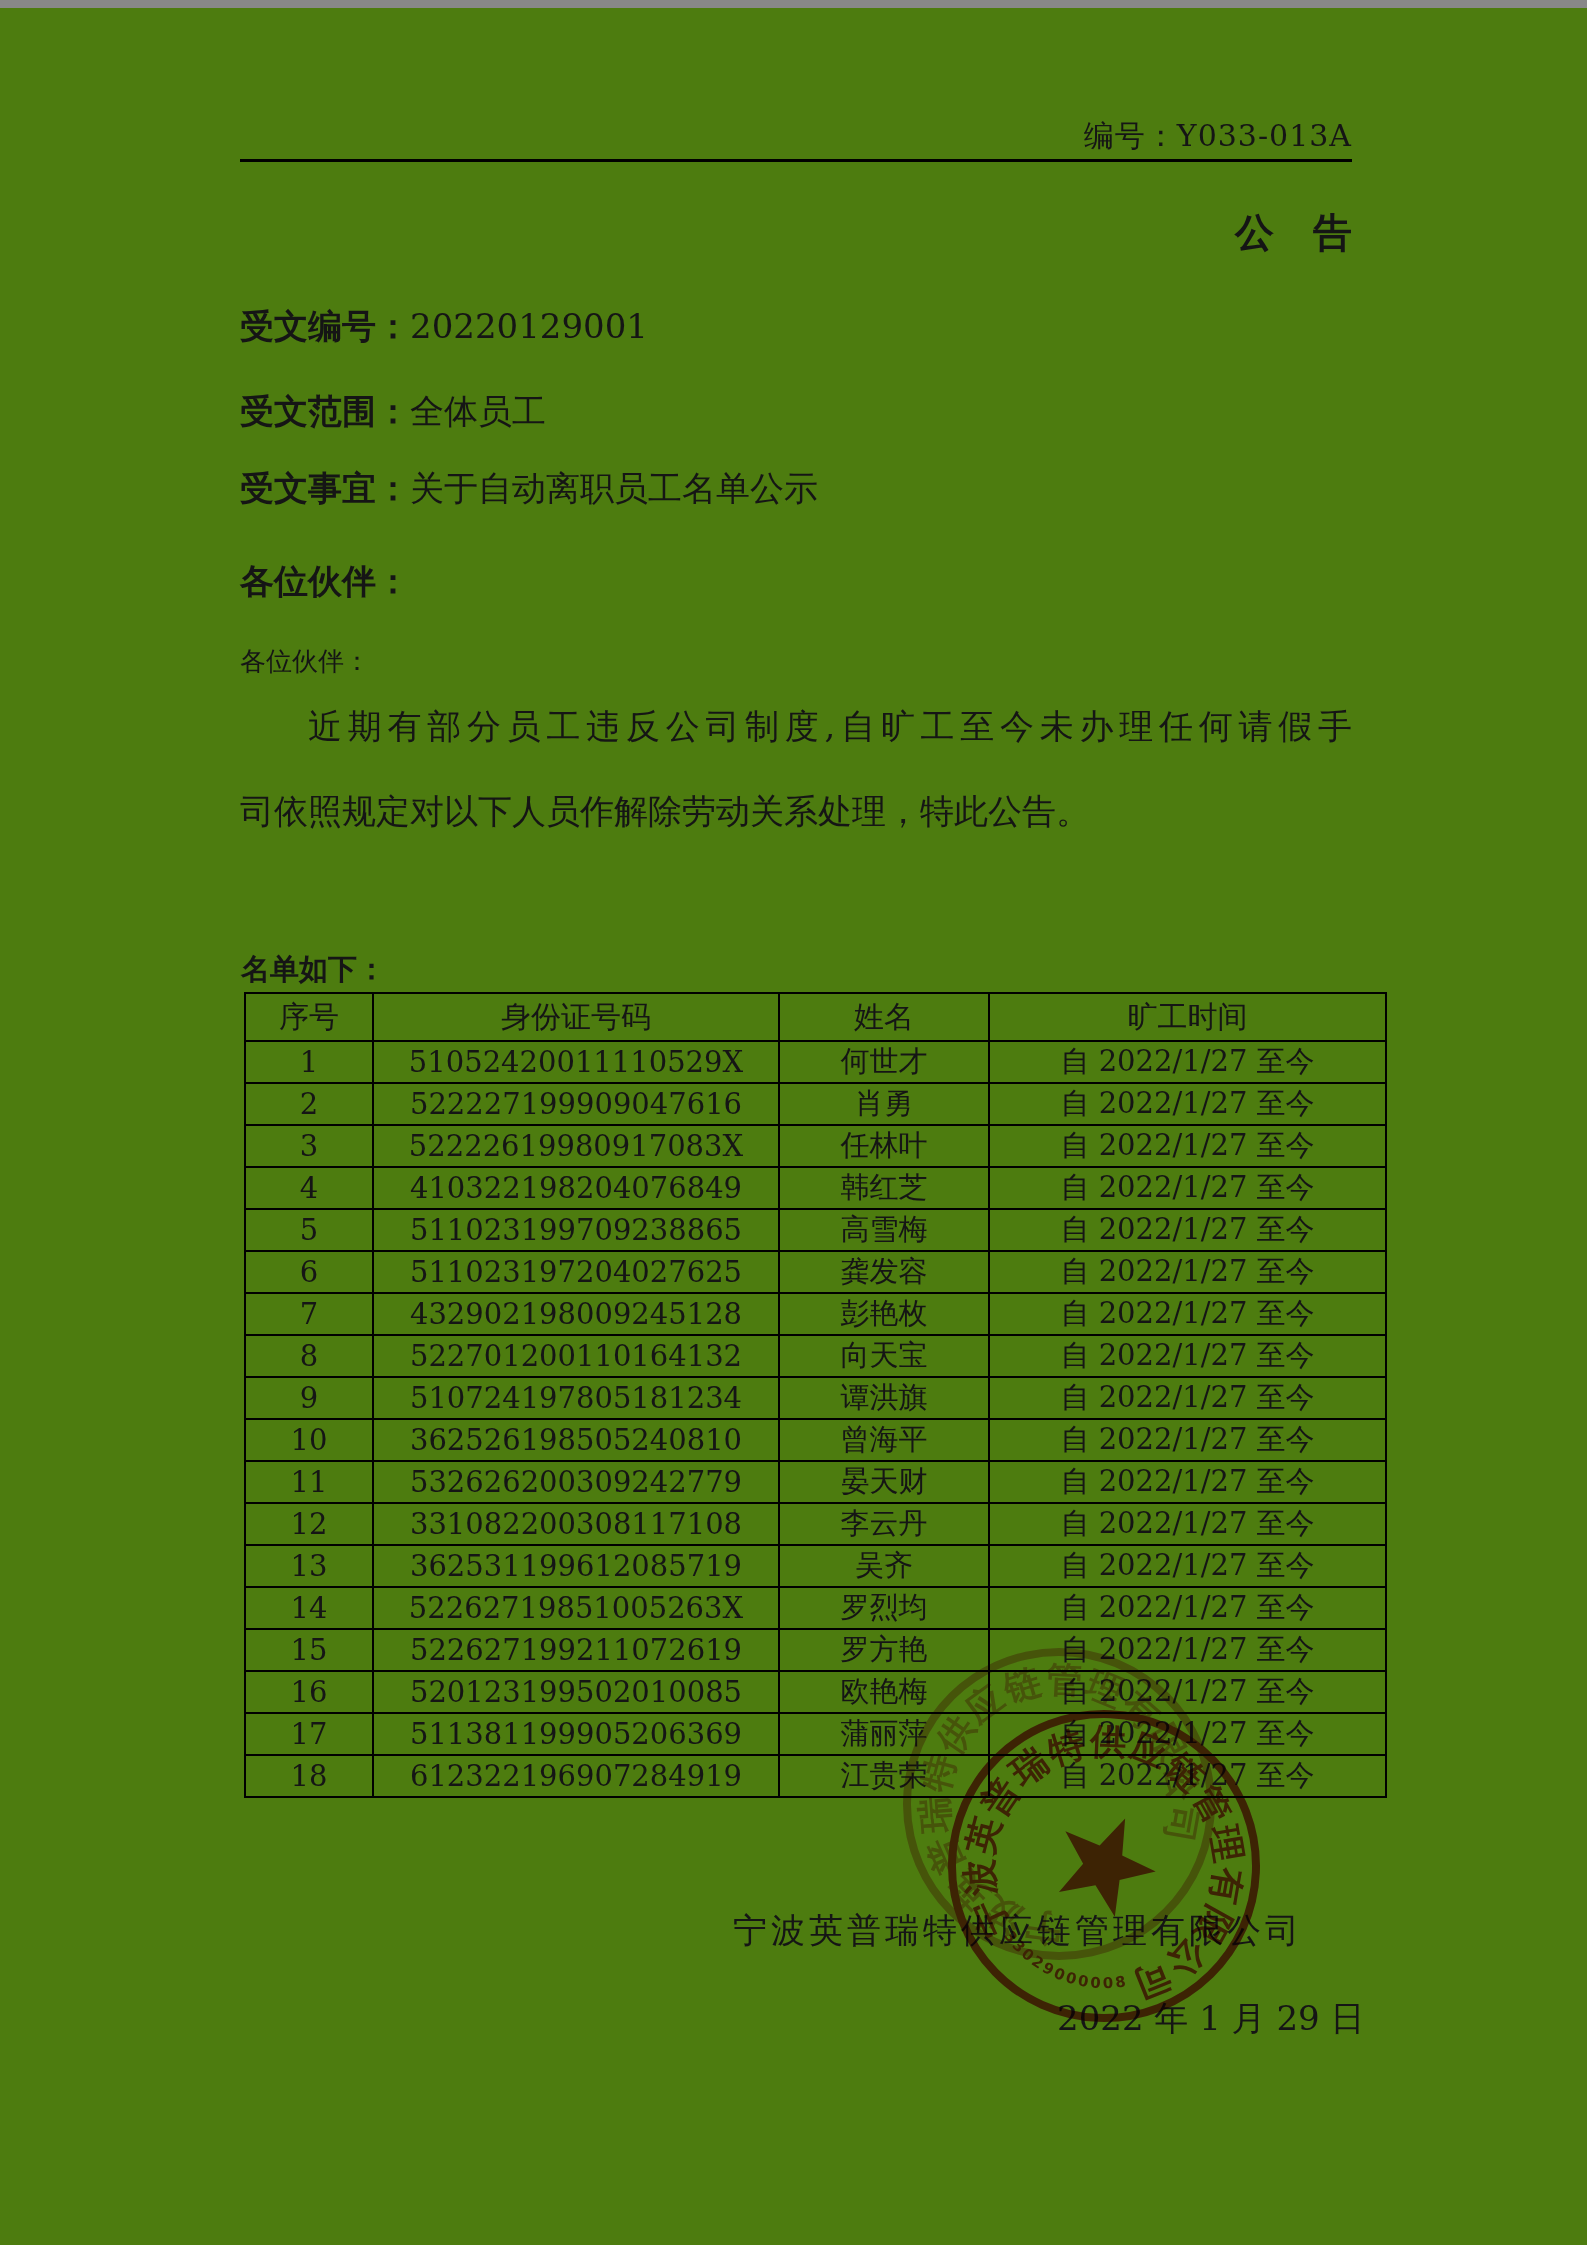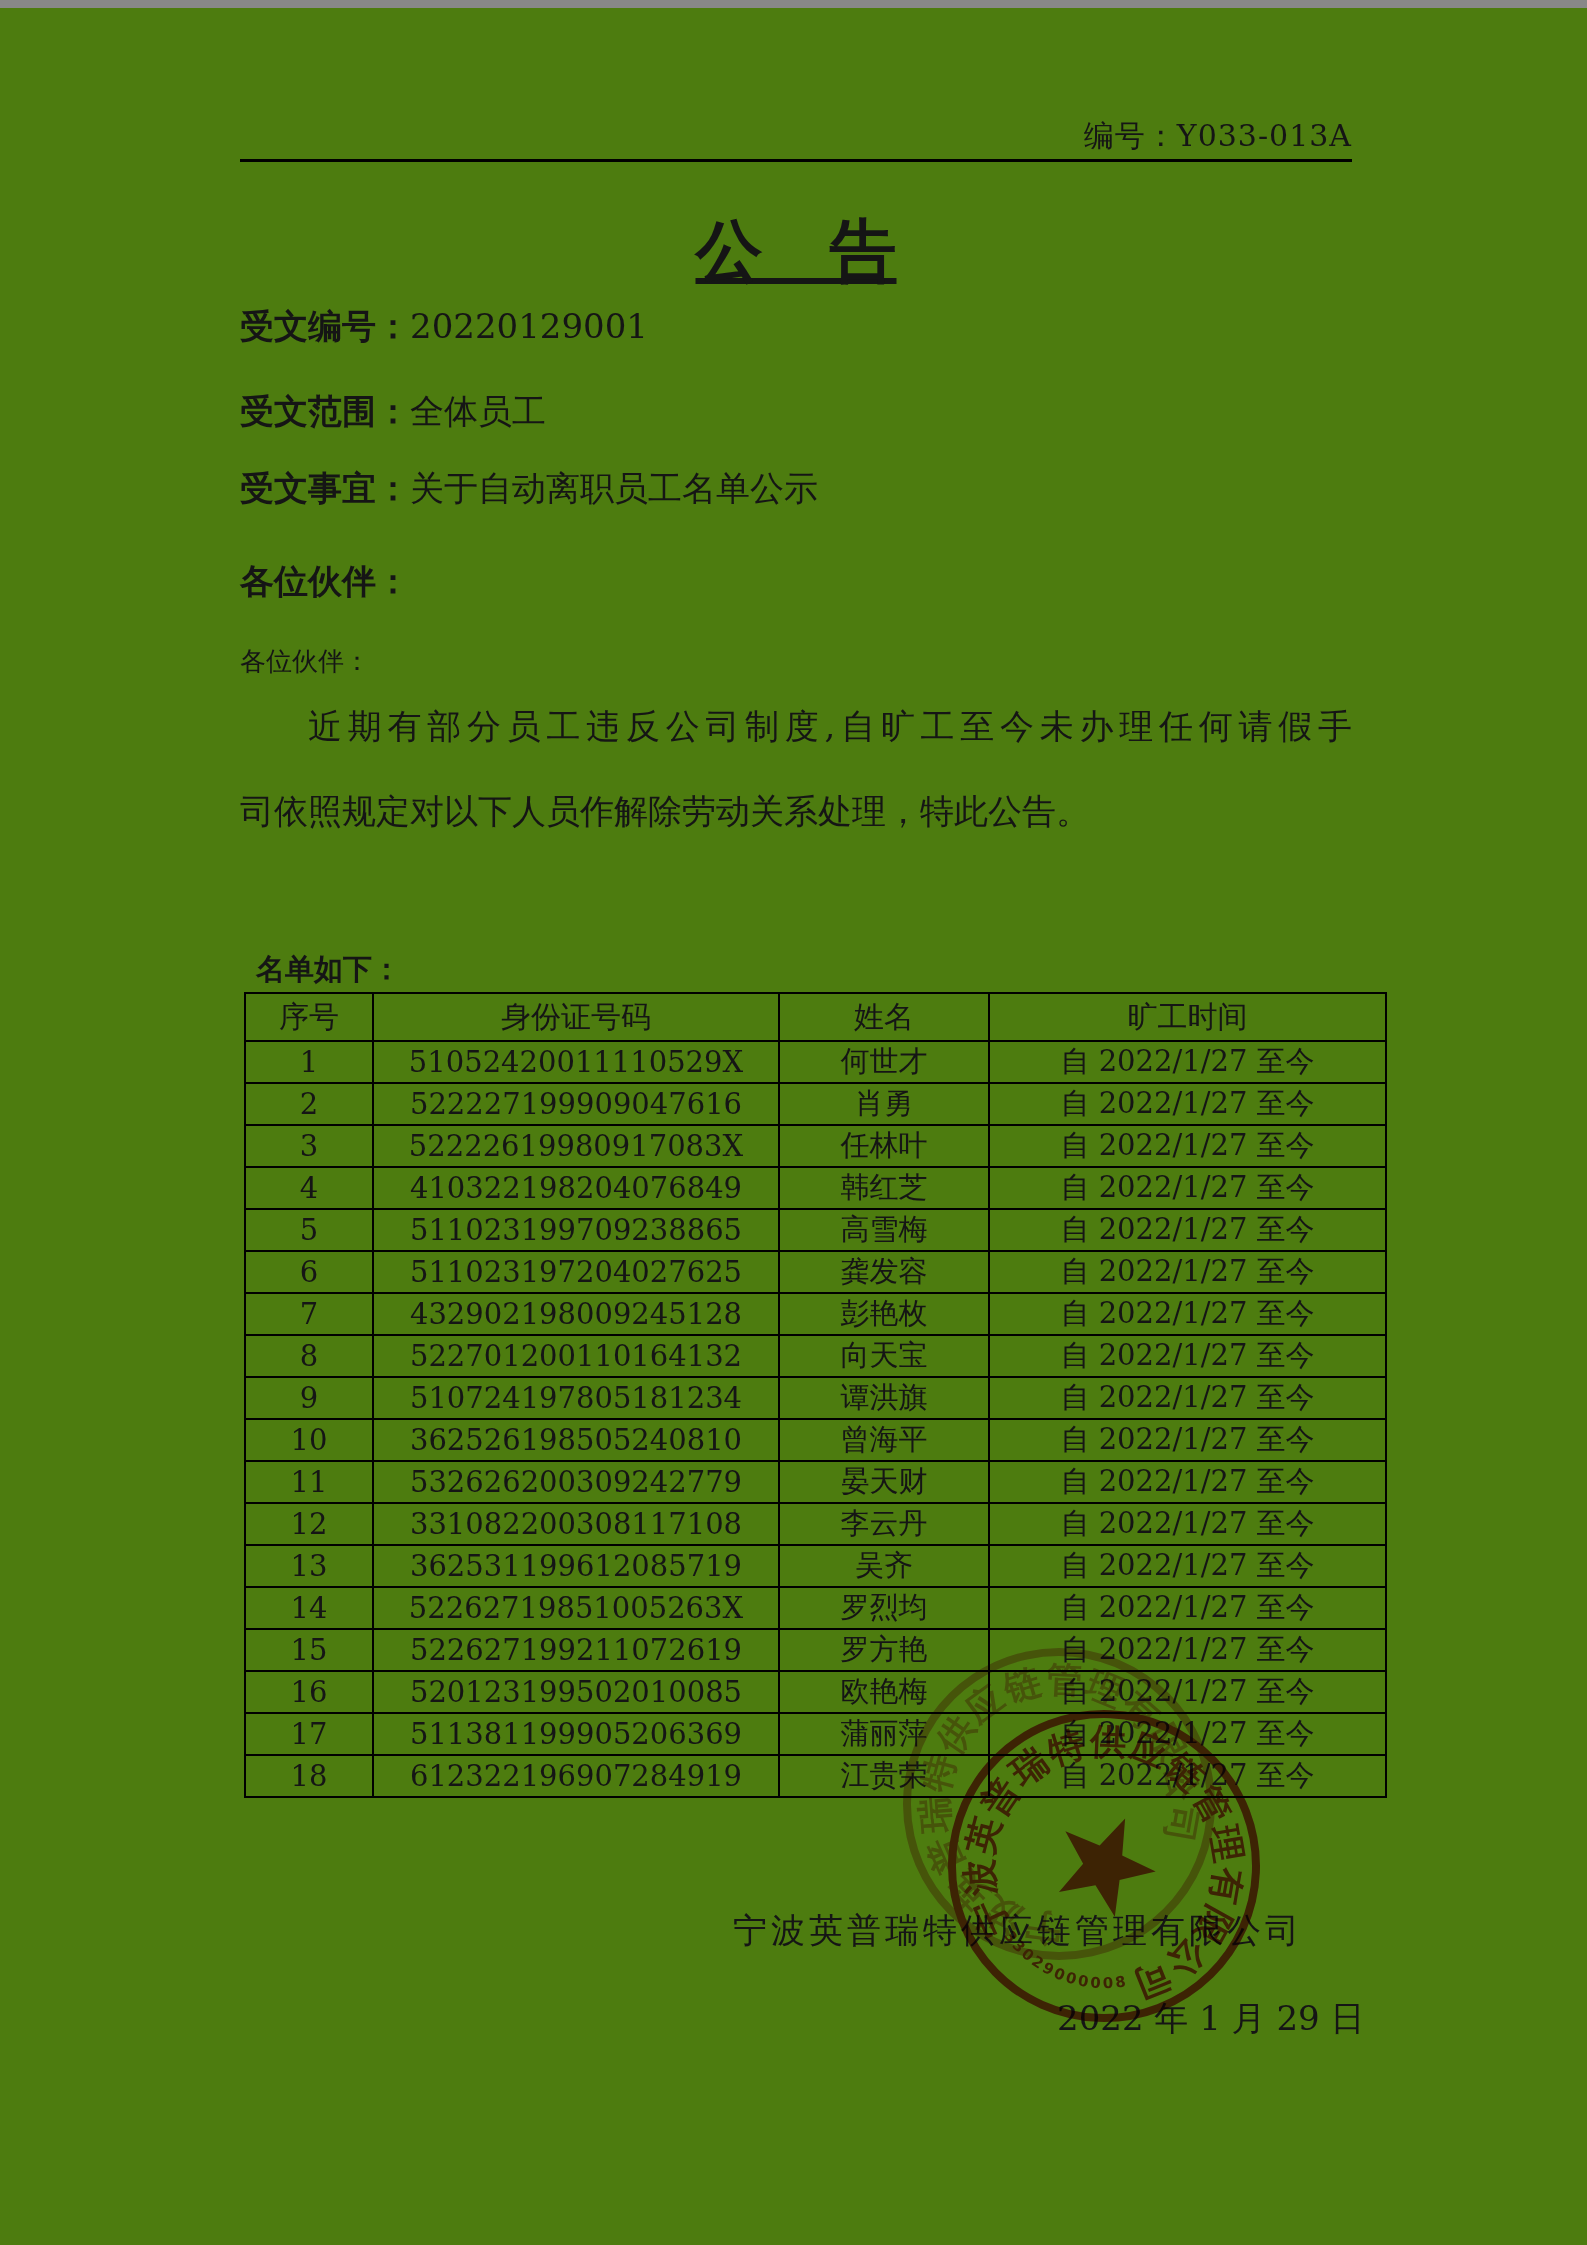--- a/index.html
+++ b/index.html
@@ -2,31 +2,31 @@
 <html><head>
 <meta charset="utf-8">
 <style>
   html,body{margin:0;padding:0;background:#888;}
   .page{
     position:relative;width:1587px;height:2245px;margin:8px auto;background:#4d7c0f;
     font-family:"DejaVu Serif","Liberation Serif",serif;color:#151515;overflow:hidden;
   }
   .ref-line{position:absolute;top:108px;left:240px;width:1112px;text-align:right;font-size:30px;letter-spacing:1px;}
   .head-rule{position:absolute;top:151px;left:240px;width:1112px;border-top:3px solid #000;}
-  .doc-title{position:absolute;top:198px;left:240px;width:1112px;text-align:center;font-size:67px;font-weight:700;text-decoration:underline;}
+  .doc-title{position:absolute;top:198px;left:240px;width:1112px;text-align:right;font-size:39px;font-weight:700;}
   .field-row{position:absolute;left:240px;font-size:34px;white-space:nowrap;}
   .field-row .lbl{font-weight:700;}
   .field-row .val{font-weight:400;}
   .f1{top:296px}.f2{top:381px}.f3{top:458px}.f4{top:551px}
   .salutation{position:absolute;left:240px;top:636px;font-size:26px;}
   .body-par{position:absolute;left:240px;top:676px;width:1112px;font-size:34px;}
   .bline{line-height:85px;height:85px;text-align:justify;text-align-last:justify;}
   .bline.first{text-indent:2em;}
   .bline.last{text-align-last:left;}
-  .list-label{position:absolute;left:256px;top:942px;font-size:29px;font-weight:700;}
+  .list-label{position:absolute;left:241px;top:942px;font-size:29px;font-weight:700;}
   table.roster{
     position:absolute;left:244px;top:984px;border-collapse:collapse;table-layout:fixed;
     font-size:29px;
   }
   table.roster th,table.roster td{
     border:2px solid #000;text-align:center;vertical-align:middle;padding:0;
     font-weight:400;overflow:hidden;white-space:nowrap;
   }
   table.roster th{height:46px;font-size:30px;}
   table.roster td{height:40px;}

